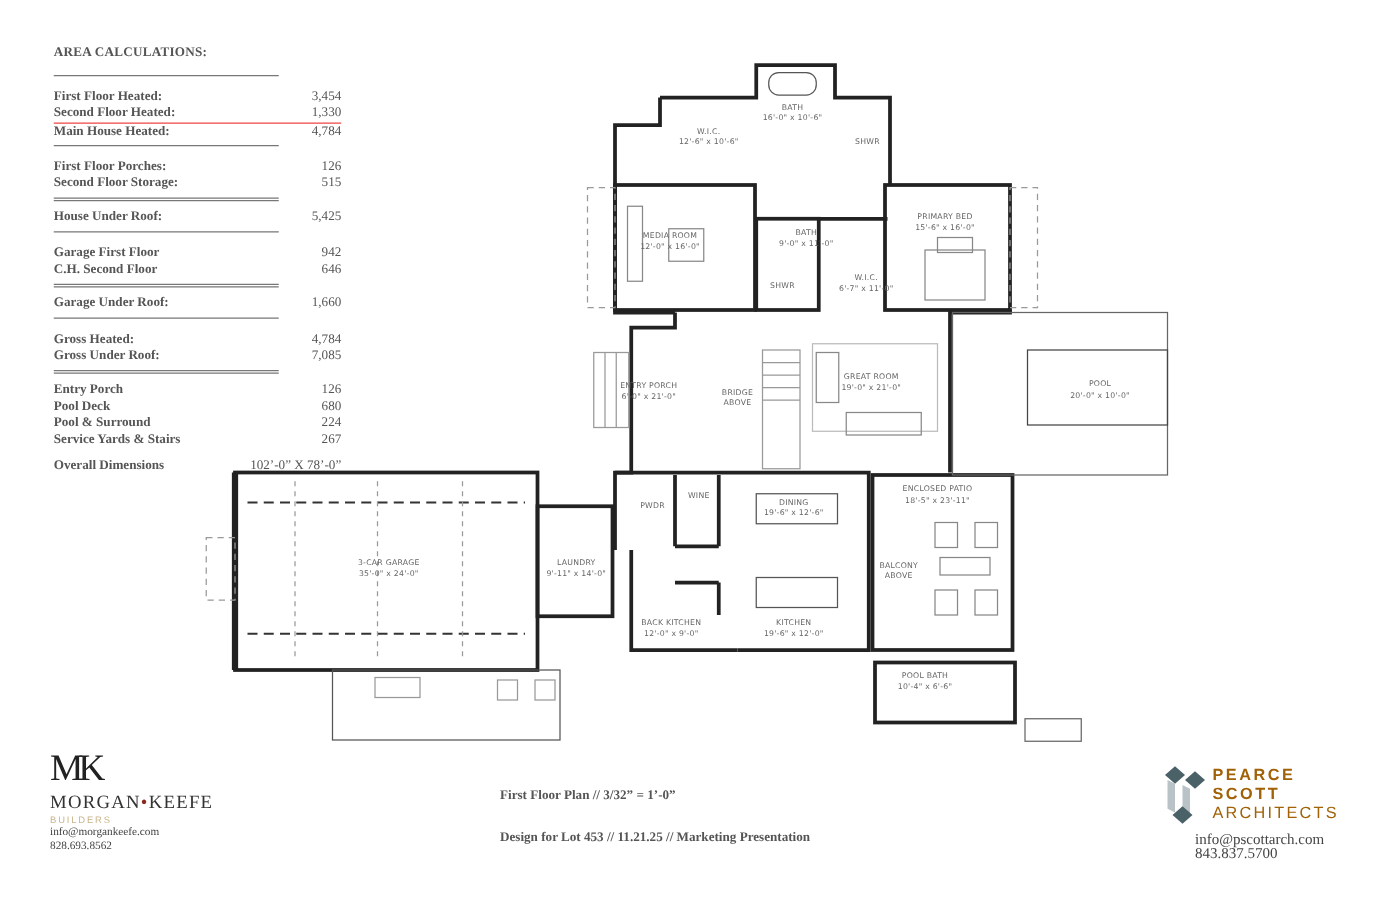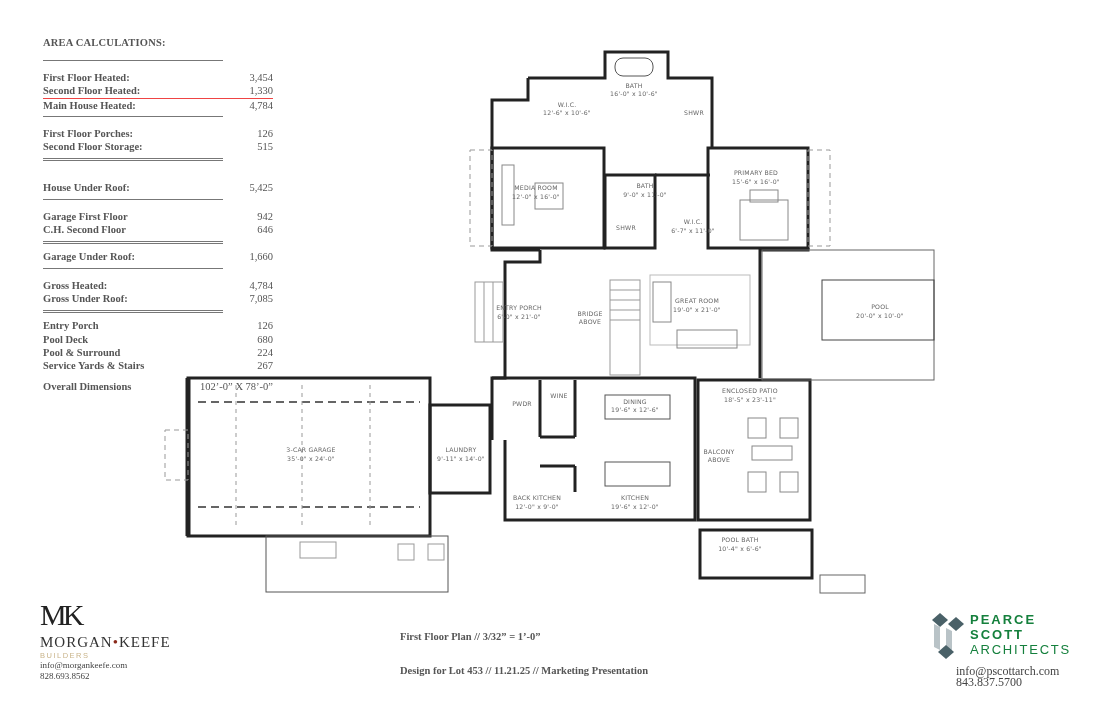--- a/index.html
+++ b/index.html
@@ -14,21 +14,21 @@
   .dbl{border-bottom:3px double #777;width:180px;height:2px;}
   .plan{position:absolute;left:0;top:0;}
   .footer-center{position:absolute;left:400px;width:320px;text-align:left;font-weight:bold;font-size:10.5px;color:#555;}
   .mk{position:absolute;left:40px;top:600px;width:150px;text-align:left;}
   .mk .mono{font-size:30px;letter-spacing:-4px;color:#222;line-height:30px;font-family:"Liberation Serif",serif;}
   .mk .name{font-size:15px;letter-spacing:1px;color:#333;margin-top:4px;}
   .mk .name .dot{color:#8a2a1a;}
   .mk .sub{font-family:"Liberation Sans",sans-serif;font-size:7.5px;letter-spacing:1.5px;color:#c9b48a;}
   .mk .contact{font-size:9px;color:#444;line-height:11px;}
   .ps{position:absolute;left:930px;top:610px;width:160px;}
-  .ps .words{position:absolute;left:40px;top:2px;font-family:"Liberation Sans",sans-serif;color:#15803d;}
+  .ps .words{position:absolute;left:40px;top:2px;font-family:"Liberation Sans",sans-serif;color:#a16207;}
   .ps .w1,.ps .w2{font-weight:bold;font-size:13px;letter-spacing:2px;line-height:15px;}
   .ps .w3{font-size:13px;letter-spacing:1.8px;line-height:15px;}
   .ps .contact{position:absolute;left:26px;top:56px;font-size:12px;color:#444;text-align:left;line-height:11px;width:90px;}
   .rl{font-family:"DejaVu Sans",sans-serif;font-size:6.2px;fill:#666;letter-spacing:.2px;}
 </style>
 </head>
 <body>
 
 <div class="area">
   <div class="title">AREA CALCULATIONS:</div>
@@ -54,21 +54,21 @@
         <span class="lbl">First Floor Porches:</span>
         <span class="val">126</span>
       </div>
     <div class="row">
         <span class="lbl">Second Floor Storage:</span>
         <span class="val">515</span>
       </div>
     <div class="dbl" style="margin-top:3px"></div>
   </div>
 
-  <div class="grp" style="margin-top:20px">
+  <div class="grp" style="margin-top:6px">
     <div class="row">
         <span class="lbl">House Under Roof:</span>
         <span class="val">5,425</span>
       </div>
     <div class="rule" style="margin-top:4px"></div>
   </div>
 
   <div class="grp">
     <div class="row">
         <span class="lbl">Garage First Floor</span>

